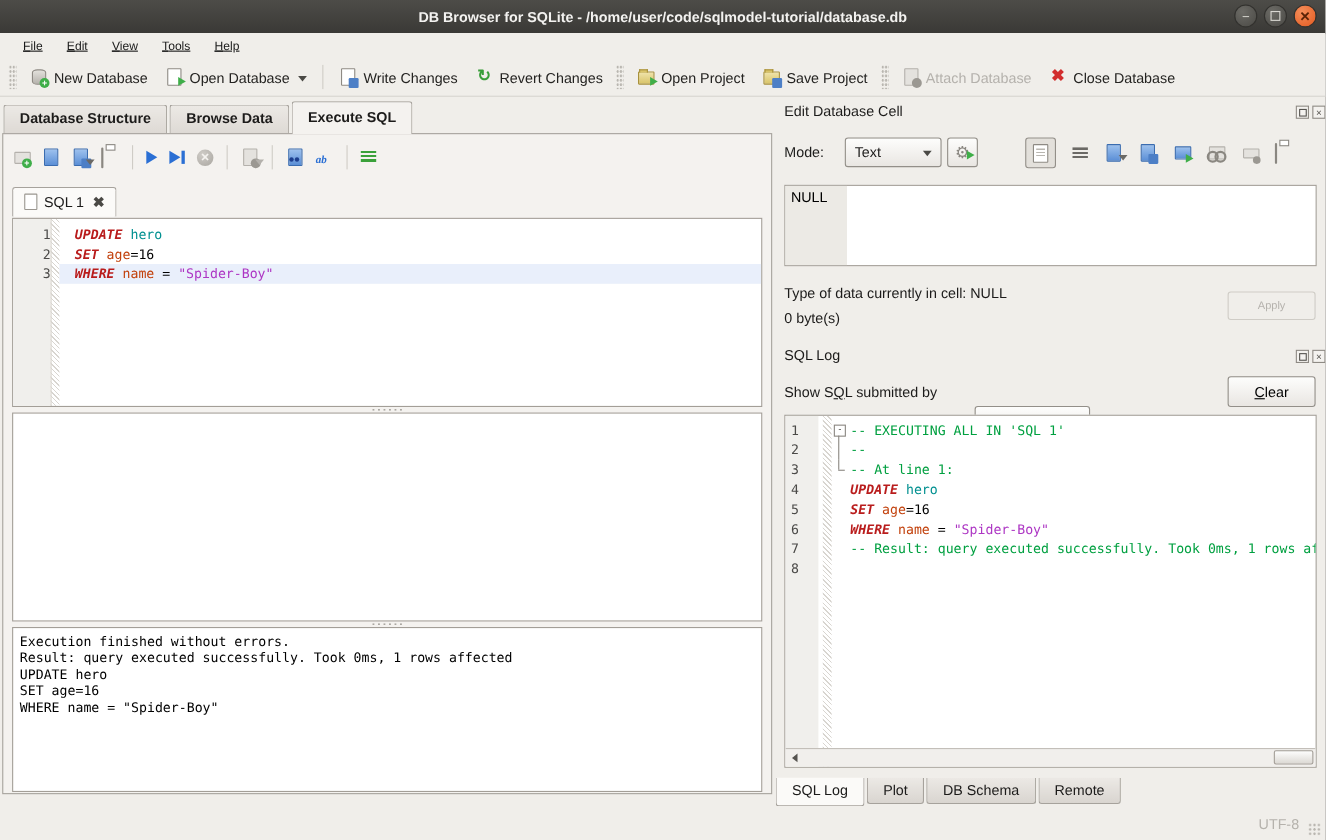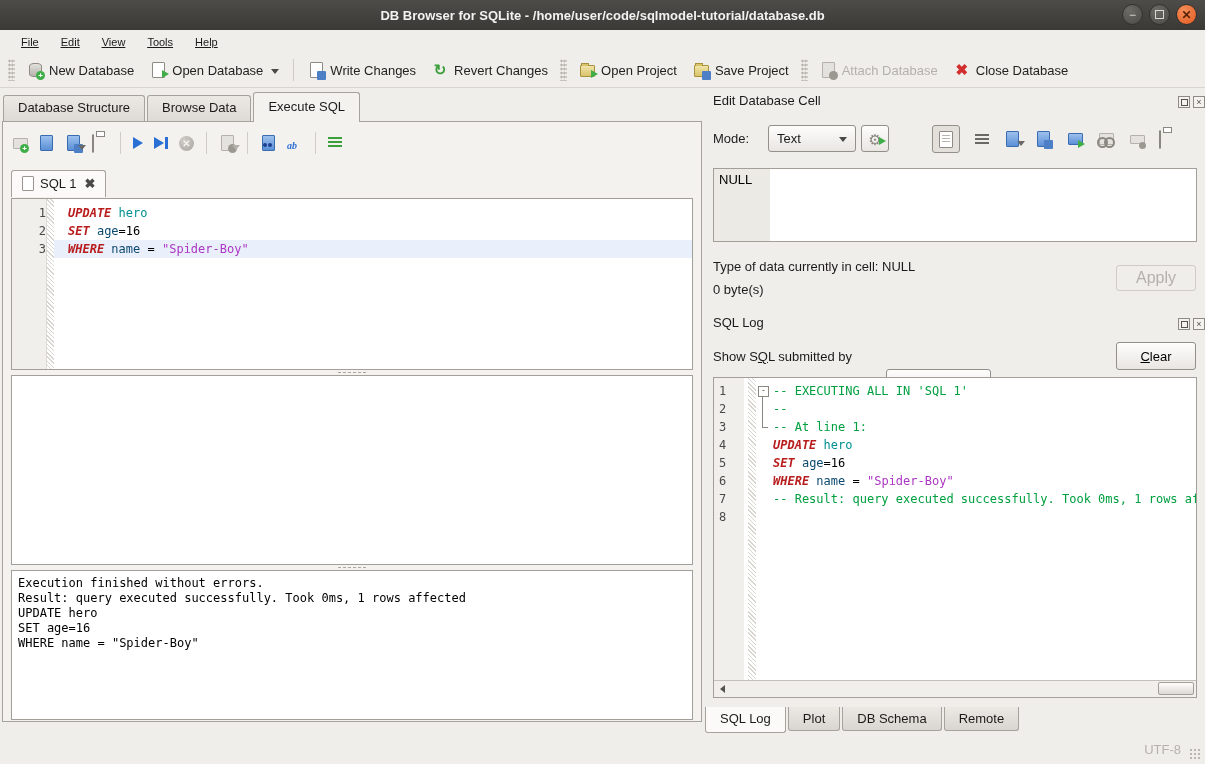--- a/index.html
+++ b/index.html
@@ -54,21 +54,21 @@
   .glyph.red{color:#d22e2e;font-weight:bold;}
   .glyph.green{color:#3a9e3a;font-weight:bold;}
   .folder{position:absolute;left:1px;top:3px;width:13px;height:10px;background:linear-gradient(#efe3a9,#d9c469);
     border:1px solid #a8913c;border-radius:1px;}
   .folder::before{content:"";position:absolute;left:0;top:-3px;width:6px;height:2px;
     background:#d9c469;border:1px solid #a8913c;border-bottom:none;}
 
   
   .main-tabs{position:absolute;left:3px;top:95px;display:flex;align-items:flex-end;height:27px;}
   .mtab{font-size:13px;color:#1c1b1a;padding:4px 14px 5px;background:linear-gradient(#ece9e5,#ddd9d4);
-    border:1px solid #a6a29c;border-bottom:none;border-radius:3px 3px 0 0;margin-right:2px;height:17px;cursor:default;}
+    border:1px solid #a6a29c;border-bottom:none;border-radius:3px 3px 0 0;margin-right:2px;height:17px;cursor:default;font-weight:bold;}
   .mtab.active{background:#f4f2ef;padding-top:6px;height:18px;position:relative;z-index:3;}
 
   
   .lframe{position:absolute;left:2px;top:121px;width:700px;height:601px;background:#f4f2ef;
     border:1px solid #a6a29c;box-sizing:border-box;z-index:2;}
   .sqltb{position:absolute;left:8px;top:7px;height:28px;display:flex;align-items:center;gap:11px;}
   .sqltb .tb-sep{margin:0 1px;}
   .tri{width:0;height:0;border-top:6px solid transparent;border-bottom:6px solid transparent;border-left:10px solid #2a6fd4;}
   .bar-after{display:flex;align-items:center;}
   .bar-after::after{content:"";width:3px;height:12px;background:#2a6fd4;margin-left:1px;}
@@ -90,21 +90,21 @@
   .codebox{position:absolute;left:8px;width:682px;background:#fff;border:1px solid #a39e97;box-sizing:border-box;overflow:hidden;}
   .gutter-bg{position:absolute;left:0;top:0;bottom:0;background:#f0efec;border-right:1px solid #e0ddd8;}
   .hatch-bg{position:absolute;top:0;bottom:0;width:8px;
     background:repeating-linear-gradient(45deg,#d8d5d0 0 1px,transparent 1px 3px);}
   .code-row{position:relative;display:flex;height:18px;font:12px/18px "DejaVu Sans Mono",monospace;}
   .code-row .ln{width:34px;text-align:right;padding-right:8px;color:#4b4a48;flex:0 0 34px;z-index:1;}
   .code-row .codecell{flex:1;padding-left:14px;white-space:pre;z-index:1;}
   .code-row.current .codecell{background:#e9effb;}
   .tok-kw{color:#b91c1c;font-weight:bold;font-style:italic;}
   .tok-tbl{color:#009090;}
-  .tok-fld{color:#0c4a6e;}
+  .tok-fld{color:#c2410c;}
   .tok-str{color:#ad36c4;}
   .tok-cmt{color:#00a040;}
   .tok-pl{color:#000;}
 
   .splitter-dots{position:absolute;left:0;width:100%;height:5px;display:flex;align-items:center;justify-content:center;}
   .splitter-dots::before{content:"";width:30px;height:3px;
     background-image:radial-gradient(#aaa7a1 1px,transparent 1.2px);background-size:5px 3px;}
 
   .msg-pane{position:absolute;left:8px;width:682px;background:#fff;border:1px solid #a39e97;box-sizing:border-box;
     font:12px/15px "DejaVu Sans Mono",monospace;color:#000;padding:5px 6px;overflow:hidden;}
@@ -388,21 +388,21 @@
     <span class="ico"><span class="printer"></span></span>
   </div>
 
   <div class="cellbox" style="left:713px;top:168px;width:484px;height:74px;">
     <div class="cell-gutter"></div>
     <div class="cell-null">NULL</div>
   </div>
 
   <div class="plain-label" style="left:713px;top:259px;">Type of data currently in cell: NULL</div>
   <div class="plain-label" style="left:713px;top:282px;">0 byte(s)</div>
-  <div class="qbtn disabled" style="position:absolute;left:1116px;top:265px;width:80px;height:26px;font-size:16px;">
+  <div class="qbtn disabled" style="position:absolute;left:1116px;top:265px;width:80px;height:26px;font-size:10px;">
     <span>Apply</span>
   </div>
 
   <div class="dock-title" style="left:713px;top:315px;">SQL Log</div>
   <div class="dock-icons" style="left:1178px;top:318px;">
     <span class="dicon float"></span>
     <span class="dicon">×</span>
   </div>
 
   <div class="plain-label" style="left:713px;top:349px;">

